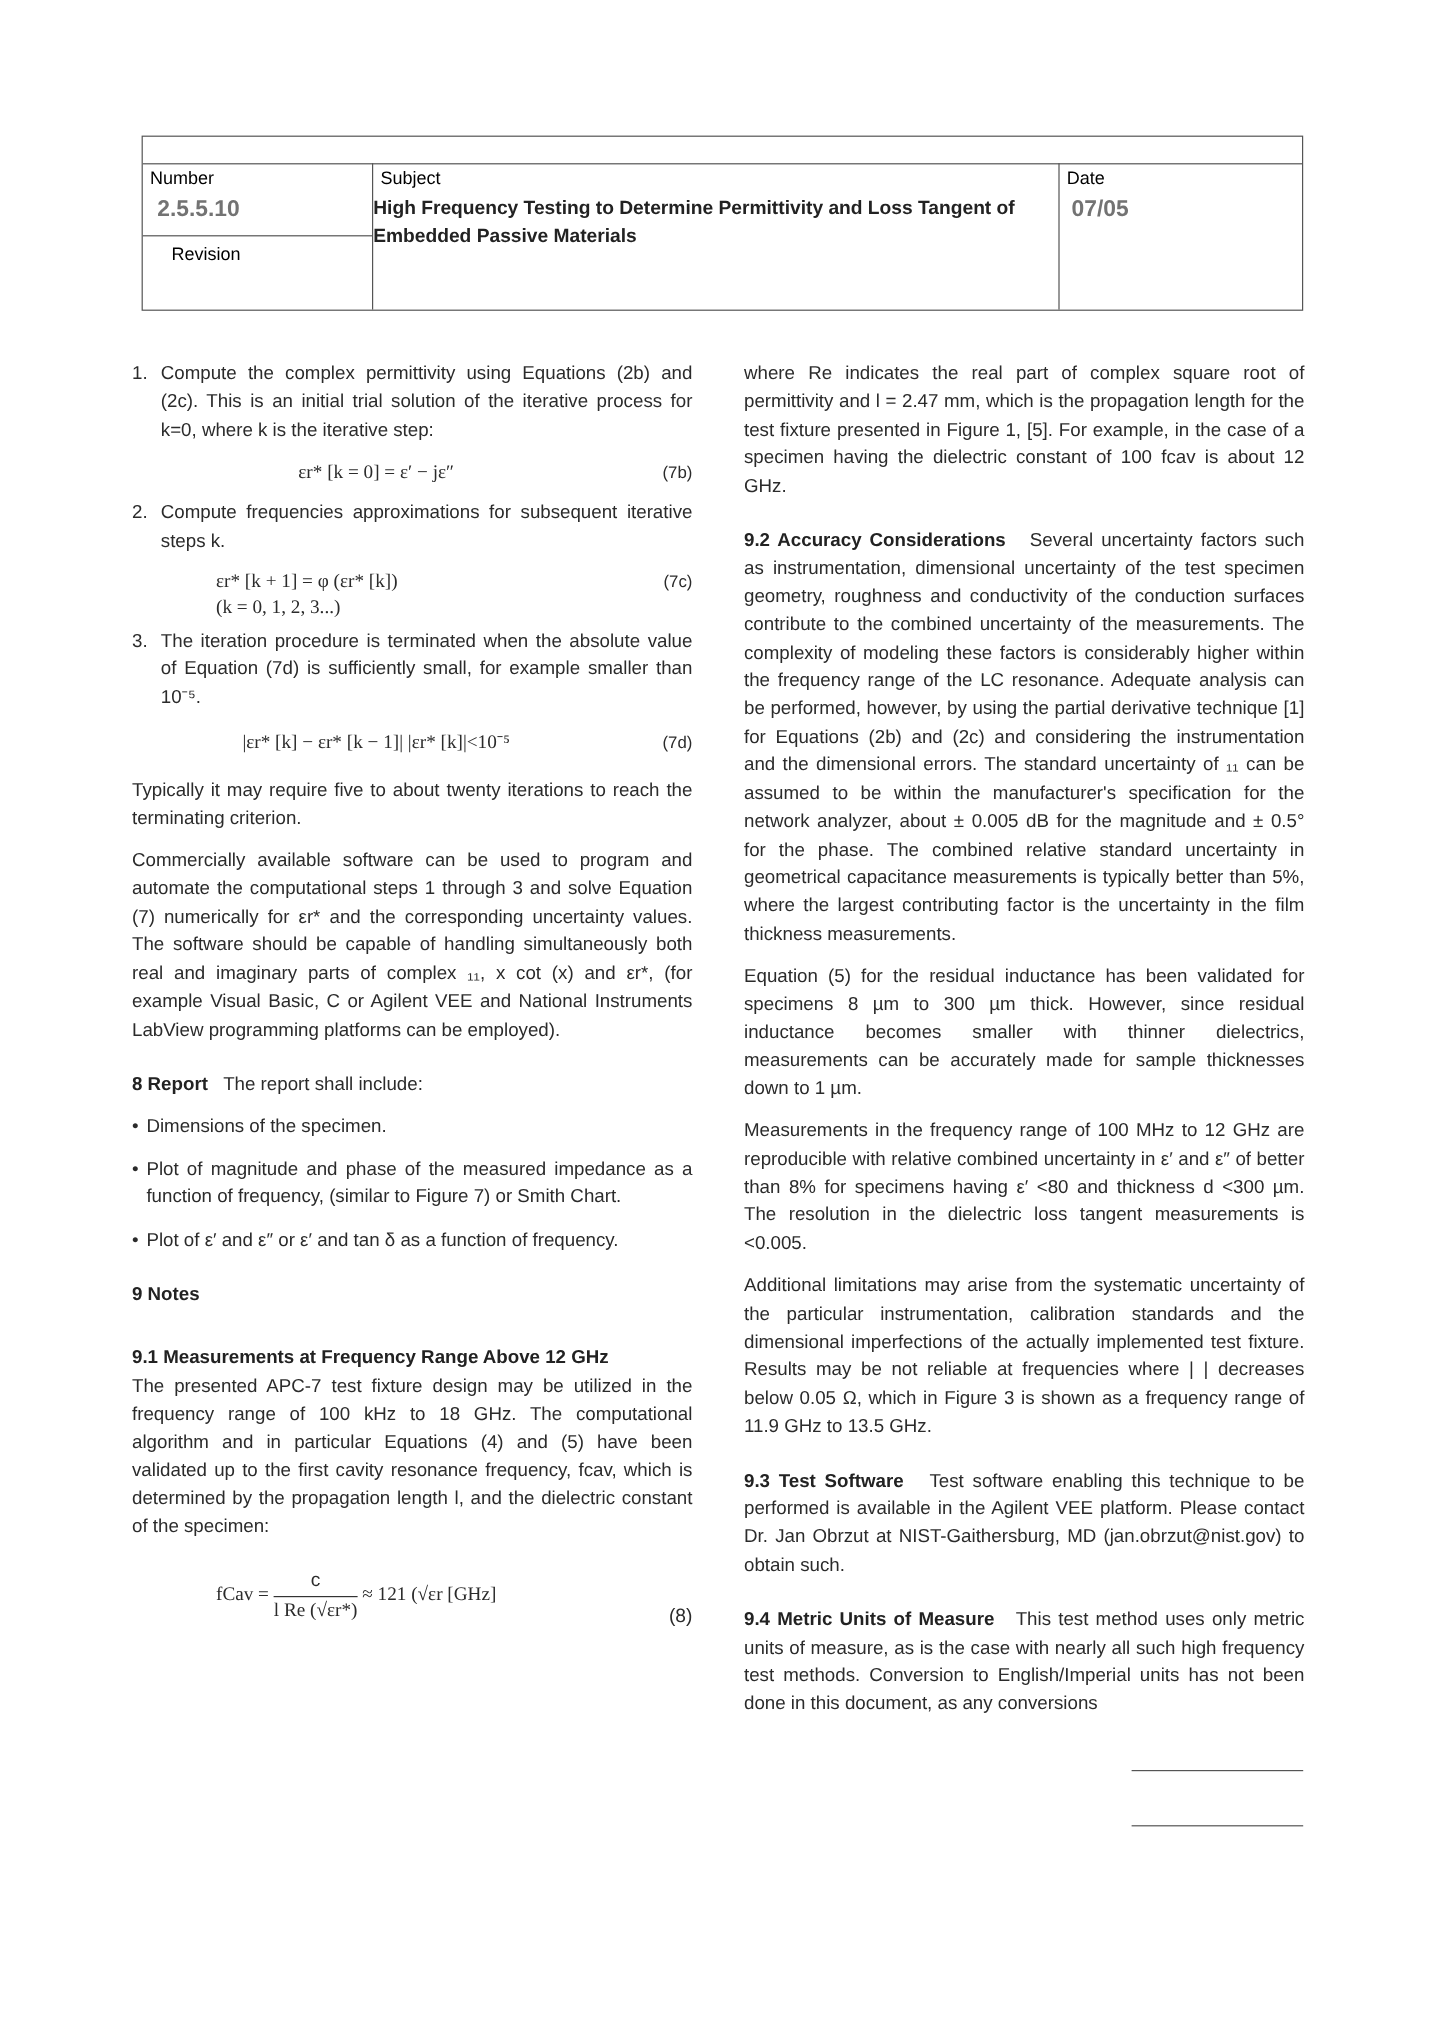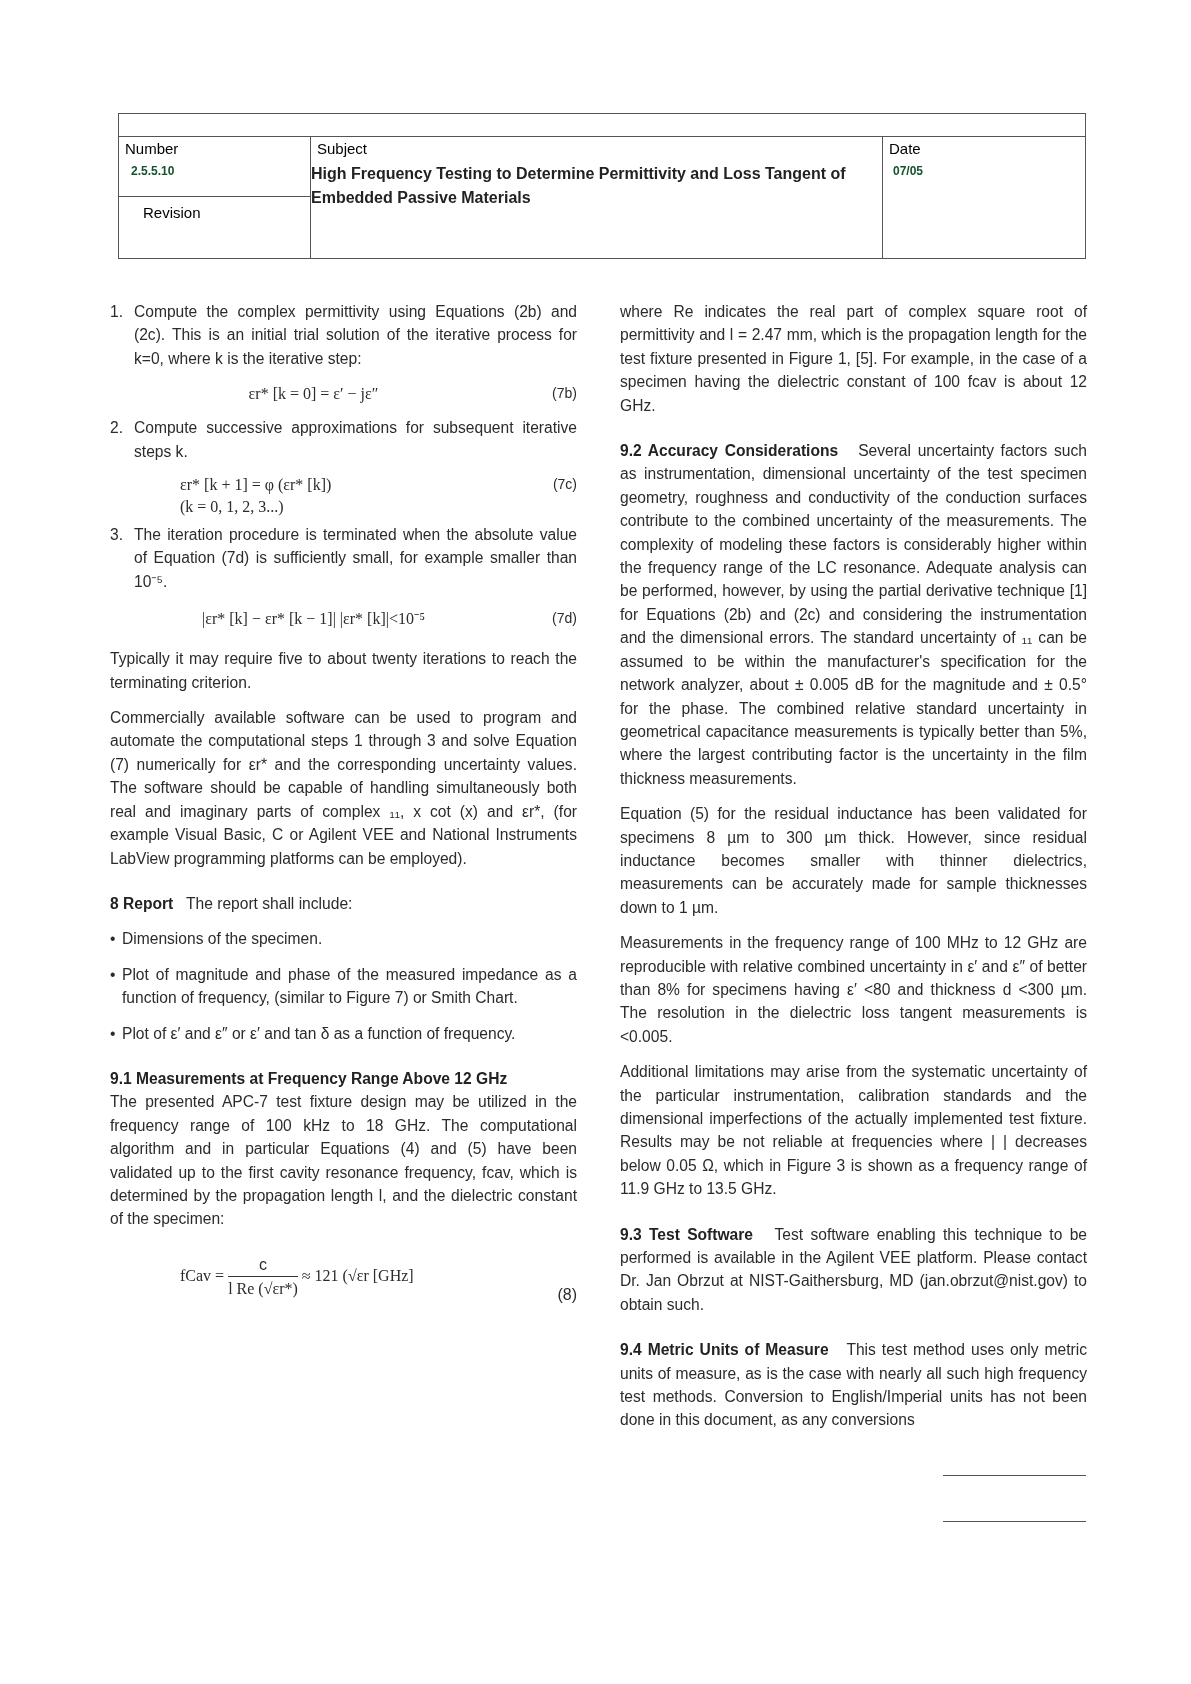--- a/index.html
+++ b/index.html
@@ -7,21 +7,21 @@
          font-family: "Liberation Sans", sans-serif; color: #2b2b2b; }
   .header-table { position: absolute; left: 118px; top: 113px; width: 968px; height: 146px;
                   border: 1.5px solid #555; box-sizing: border-box; }
   .header-top { position: absolute; left: 0; top: 0; right: 0; height: 22px; border-bottom: 1.5px solid #555; }
   .cell { position: absolute; top: 22px; bottom: 0; box-sizing: border-box; }
   .cell-number { left: 0; width: 192px; border-right: 1.5px solid #555; }
   .cell-subject { left: 192px; width: 572px; border-right: 1.5px solid #555; }
   .cell-date { left: 764px; right: 0; }
   .rev-divider { position: absolute; left: 0; right: 0; top: 60px; border-top: 1.5px solid #555; }
   .lbl { position: absolute; font-size: 15px; color: #000000; }
-  .val { position: absolute; font-size: 12px; font-weight: bold; color: #14532d; }
+  .val { position: absolute; font-size: 19px; font-weight: bold; color: #737373; }
   .subj { position: absolute; left: 0; top: 26px; width: 540px; font-size: 16px; font-weight: bold; line-height: 24px; color: #222; }
 
   .col { position: absolute; top: 300px; font-size: 15.6px; line-height: 23.4px; text-align: justify; }
   .col-left { left: 110px; width: 467px; }
   .col-right { left: 620px; width: 467px; }
   p { margin: 0 0 12px 0; }
   .li { display: flex; margin: 0; }
   .li .num { width: 24px; flex: none; }
   .li .txt { flex: 1; }
   .eq { position: relative; height: 30px; margin: 6px 0 4px 0; font-family: "Liberation Serif", serif; font-size: 16px; }
@@ -61,21 +61,21 @@
   <div class="li">
     <span class="num">1.</span>
     <span class="txt">Compute the complex permittivity using Equations (2b) and (2c). This is an initial trial solution of the iterative process for k=0, where k is the iterative step:</span>
   </div>
   <div class="eq" style="margin-top:12px">
     <span class="body">εr* [k = 0] = ε′ − jε″</span>
     <span class="tag">(7b)</span>
   </div>
   <div class="li">
     <span class="num">2.</span>
-    <span class="txt">Compute successive approximations for subsequent iterative steps k.</span>
+    <span class="txt">Compute frequencies approximations for subsequent iterative steps k.</span>
   </div>
   <div class="eq" style="height:46px;margin-top:10px">
     <span class="body" style="left:70px;text-align:left">εr* [k + 1] = φ (εr* [k])</span>
     <span class="body" style="left:70px;top:22px;text-align:left">(k = 0, 1, 2, 3...)</span>
     <span class="tag">(7c)</span>
   </div>
   <div class="li">
     <span class="num">3.</span>
     <span class="txt">The iteration procedure is terminated when the absolute value of Equation (7d) is sufficiently small, for example smaller than 10⁻⁵.</span>
   </div>
@@ -94,20 +94,21 @@
     <span>Dimensions of the specimen.</span>
   </div>
   <div class="bullet">
     <span class="dot">•</span>
     <span>Plot of magnitude and phase of the measured impedance as a function of frequency, (similar to Figure 7) or Smith Chart.</span>
   </div>
   <div class="bullet" style="margin-bottom:22px">
     <span class="dot">•</span>
     <span>Plot of ε′ and ε″ or ε′ and tan δ as a function of frequency.</span>
   </div>
+  <p class="sec" style="margin-bottom:30px">9 Notes</p>
   <p style="margin:0" class="sec">9.1 Measurements at Frequency Range Above 12 GHz</p>
   <p>The presented APC-7 test fixture design may be utilized in the frequency range of 100 kHz to 18 GHz. The computational algorithm and in particular Equations (4) and (5) have been validated up to the first cavity resonance frequency, fcav, which is determined by the propagation length l, and the dielectric constant of the specimen:</p>
   <div class="eq8">
     <div style="position:absolute;left:70px;top:4px;white-space:nowrap">
       <span>fCav =</span>
       <span class="frac">
         <span class="n">c</span>
         <span class="d">l Re (√εr*)</span>
       </span>
       <span>≈ 121 (√εr [GHz]</span>

